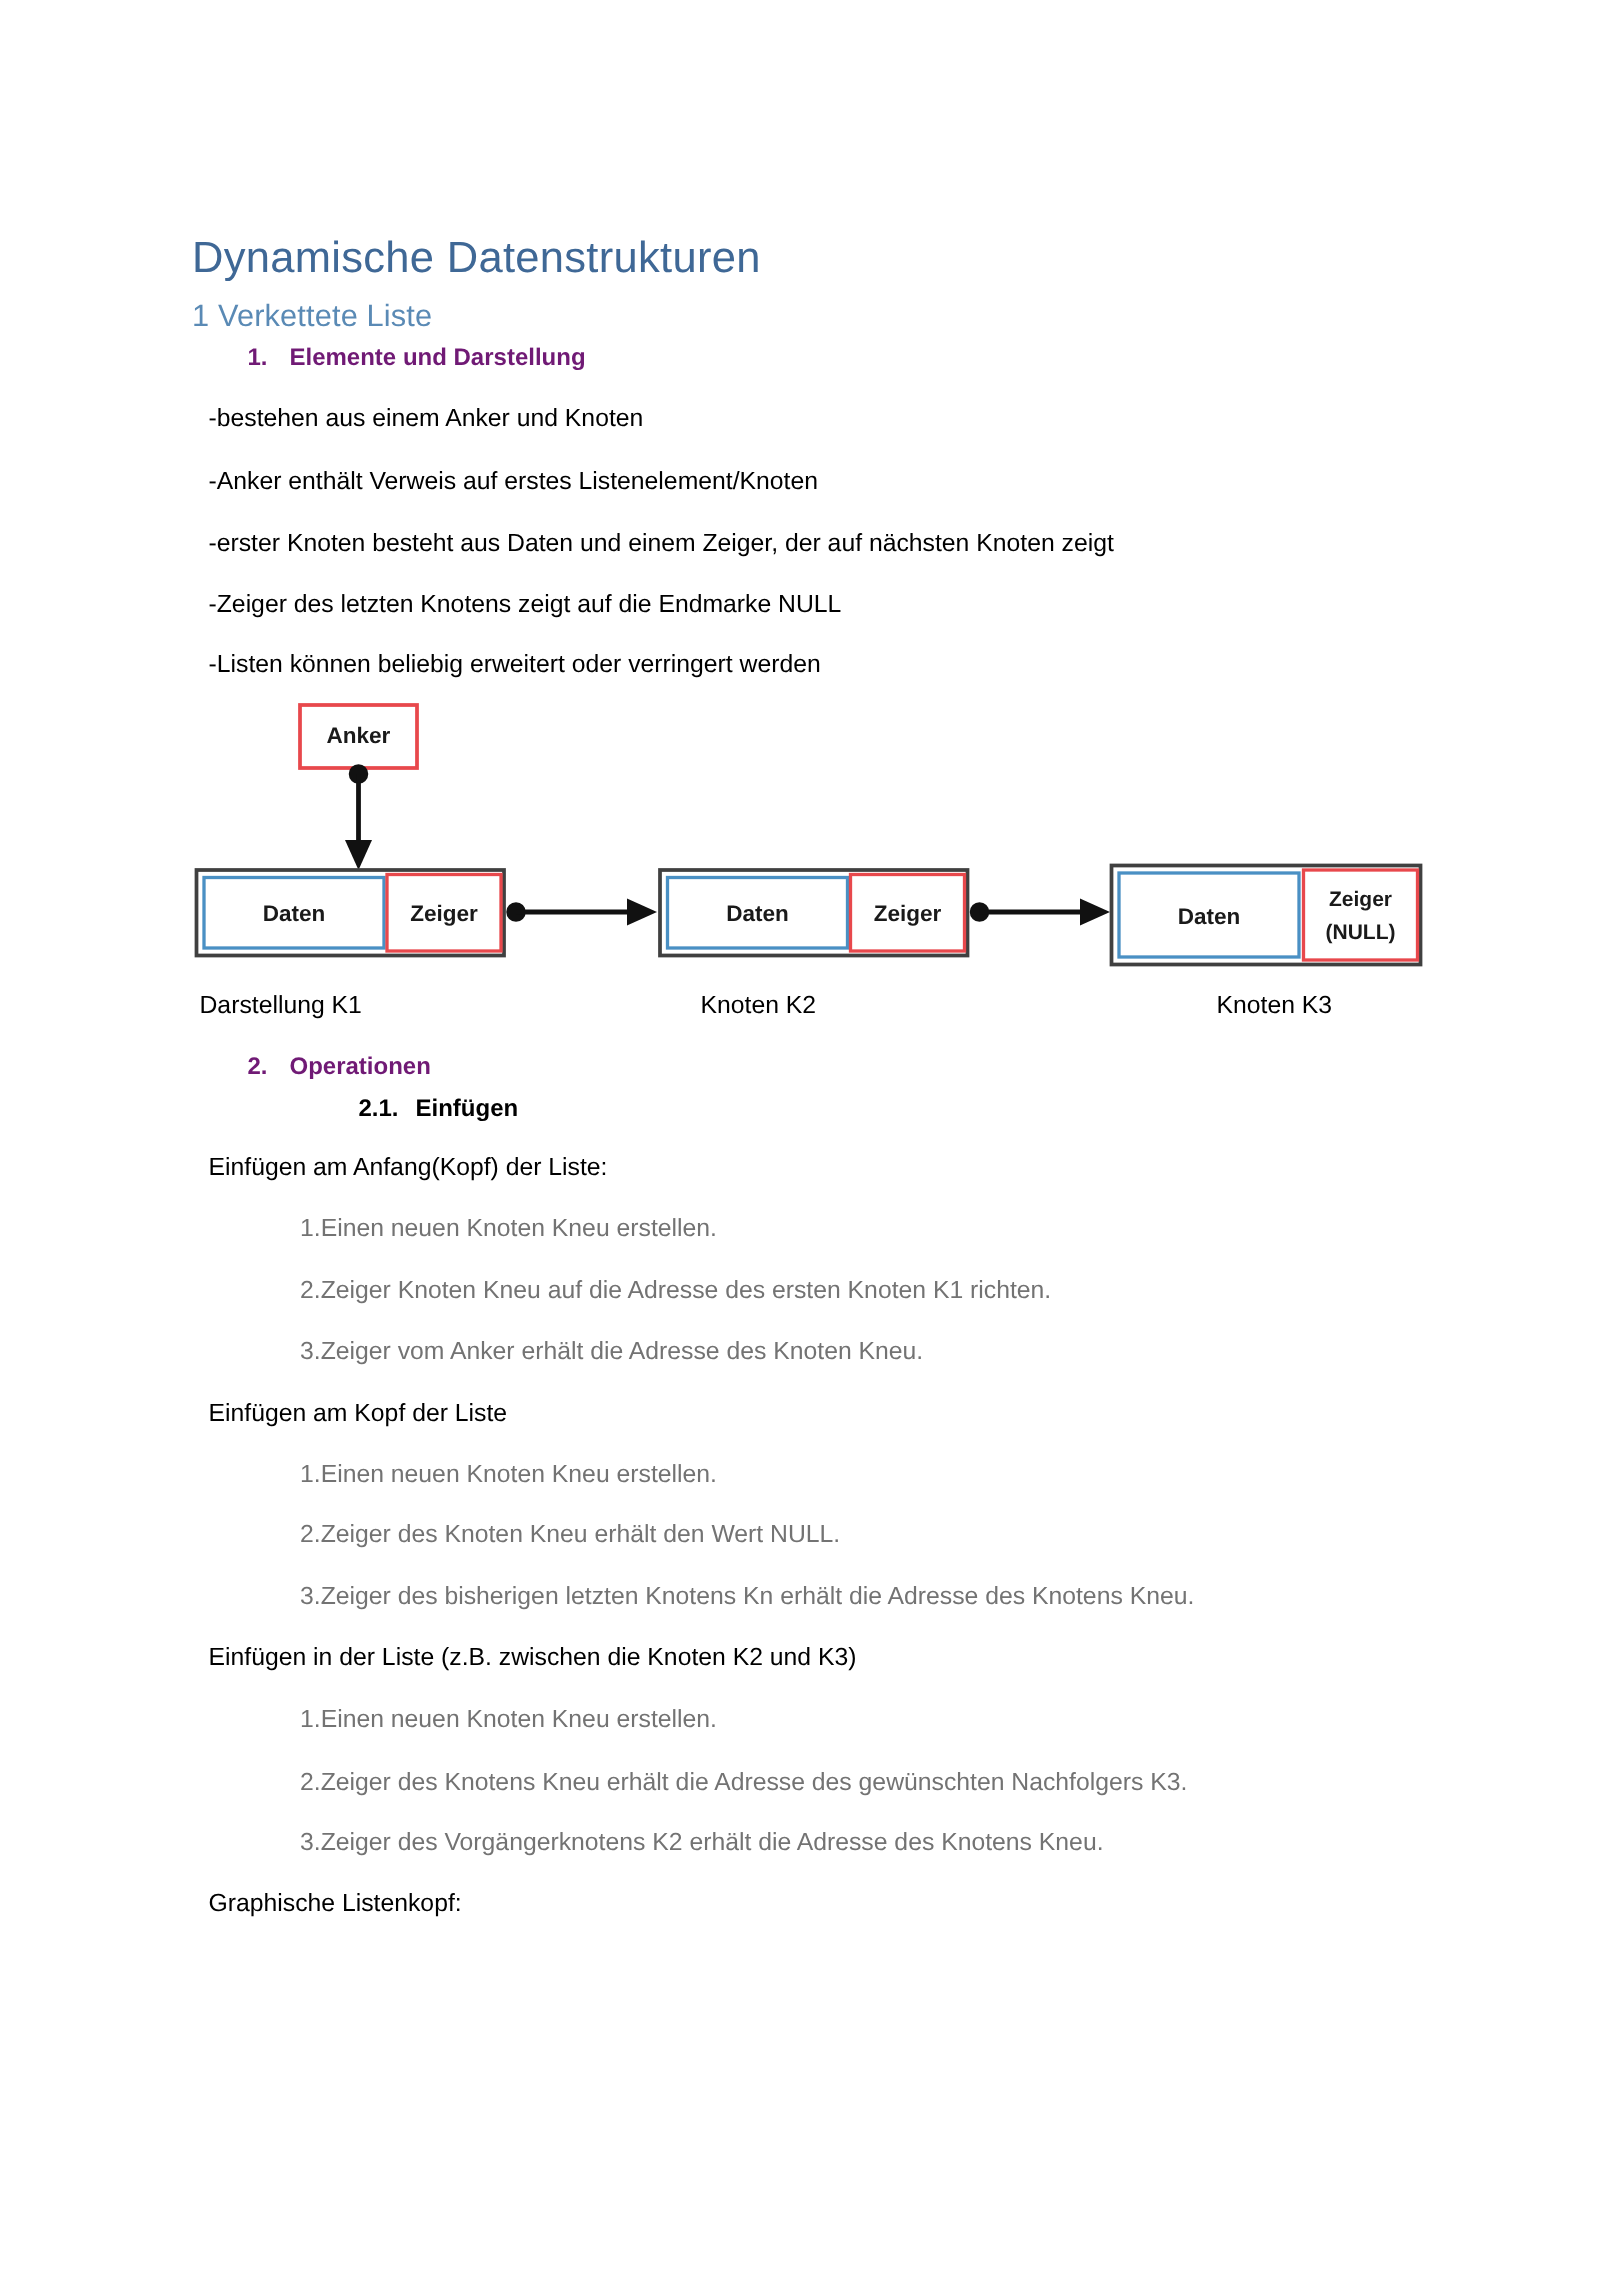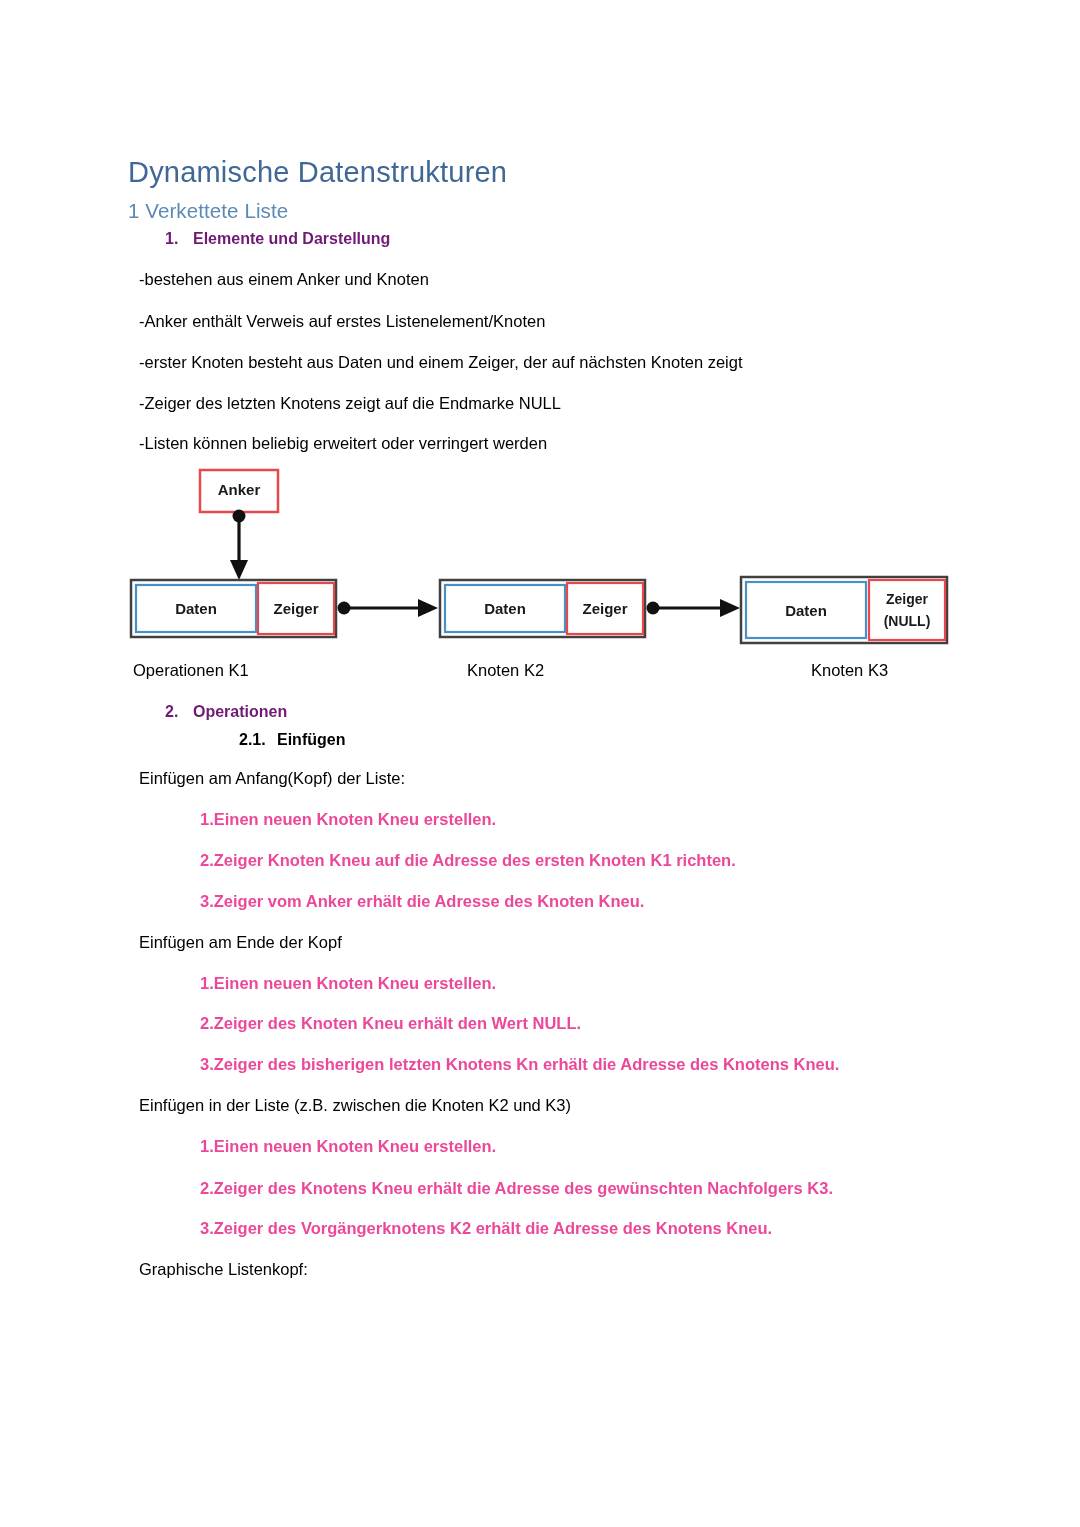--- a/index.html
+++ b/index.html
@@ -77,22 +77,22 @@
     font-size: 16.5px;
     font-weight: 400;
     color: #000;
     white-space: nowrap;
     margin-left: 11px;
   }
   .step {
     position: absolute;
     left: 200px;
     font-size: 16.5px;
-    font-weight: 700;
-    color: #ec4899;
+    font-weight: 400;
+    color: #737373;
     white-space: nowrap;
   }
 
   
   #diagram {
     position: absolute;
     left: 0;
     top: 0;
     width: 1080px;
     height: 1527px;
@@ -178,38 +178,38 @@
     <g>
       <rect x="741" y="577" width="206" height="66" fill="#ffffff" stroke="#404040" stroke-width="2.5"></rect>
       <rect x="746" y="582" width="120" height="56" fill="#ffffff" stroke="#4a90c4" stroke-width="2.2"></rect>
       <text x="806" y="616" text-anchor="middle" class="box-text">Daten</text>
       <rect x="869" y="580" width="76" height="60" fill="#ffffff" stroke="#e8484c" stroke-width="2.2"></rect>
       <text x="907" y="604" text-anchor="middle" class="box-text-sm">Zeiger</text>
       <text x="907" y="626" text-anchor="middle" class="box-text-sm">(NULL)</text>
     </g>
   </svg>
 
-  <div class="diagram-label" style="left:133px; top:661px;">Operationen K1</div>
+  <div class="diagram-label" style="left:133px; top:661px;">Darstellung K1</div>
   <div class="diagram-label" style="left:467px; top:661px;">Knoten K2</div>
   <div class="diagram-label" style="left:763px; top:661px;margin-left:48px;">Knoten K3</div>
 
   <div class="num-head" style="left:165px; top:703px;">
     <span class="num">2.</span><span>Operationen</span>
   </div>
 
   <div class="num-head-2" style="left:227px; top:731px;">
     <span class="num">2.1.</span><span>Einfügen</span>
   </div>
 
   <div class="para" style="top:769px;">Einfügen am Anfang(Kopf) der Liste:</div>
   <div class="step" style="top:810px;">1.Einen neuen Knoten Kneu erstellen.</div>
   <div class="step" style="top:851px;">2.Zeiger Knoten Kneu auf die Adresse des ersten Knoten K1 richten.</div>
   <div class="step" style="top:892px;">3.Zeiger vom Anker erhält die Adresse des Knoten Kneu.</div>
 
-  <div class="para" style="top:933px;">Einfügen am Ende der Kopf</div>
+  <div class="para" style="top:933px;">Einfügen am Kopf der Liste</div>
   <div class="step" style="top:974px;">1.Einen neuen Knoten Kneu erstellen.</div>
   <div class="step" style="top:1014px;">2.Zeiger des Knoten Kneu erhält den Wert NULL.</div>
   <div class="step" style="top:1055px;">3.Zeiger des bisherigen letzten Knotens Kn erhält die Adresse des Knotens Kneu.</div>
 
   <div class="para" style="top:1096px;">Einfügen in der Liste (z.B. zwischen die Knoten K2 und K3)</div>
   <div class="step" style="top:1137px;">1.Einen neuen Knoten Kneu erstellen.</div>
   <div class="step" style="top:1179px;">2.Zeiger des Knotens Kneu erhält die Adresse des gewünschten Nachfolgers K3.</div>
   <div class="step" style="top:1219px;">3.Zeiger des Vorgängerknotens K2 erhält die Adresse des Knotens Kneu.</div>
 
   <div class="para" style="top:1260px;">Graphische Listenkopf:</div>

